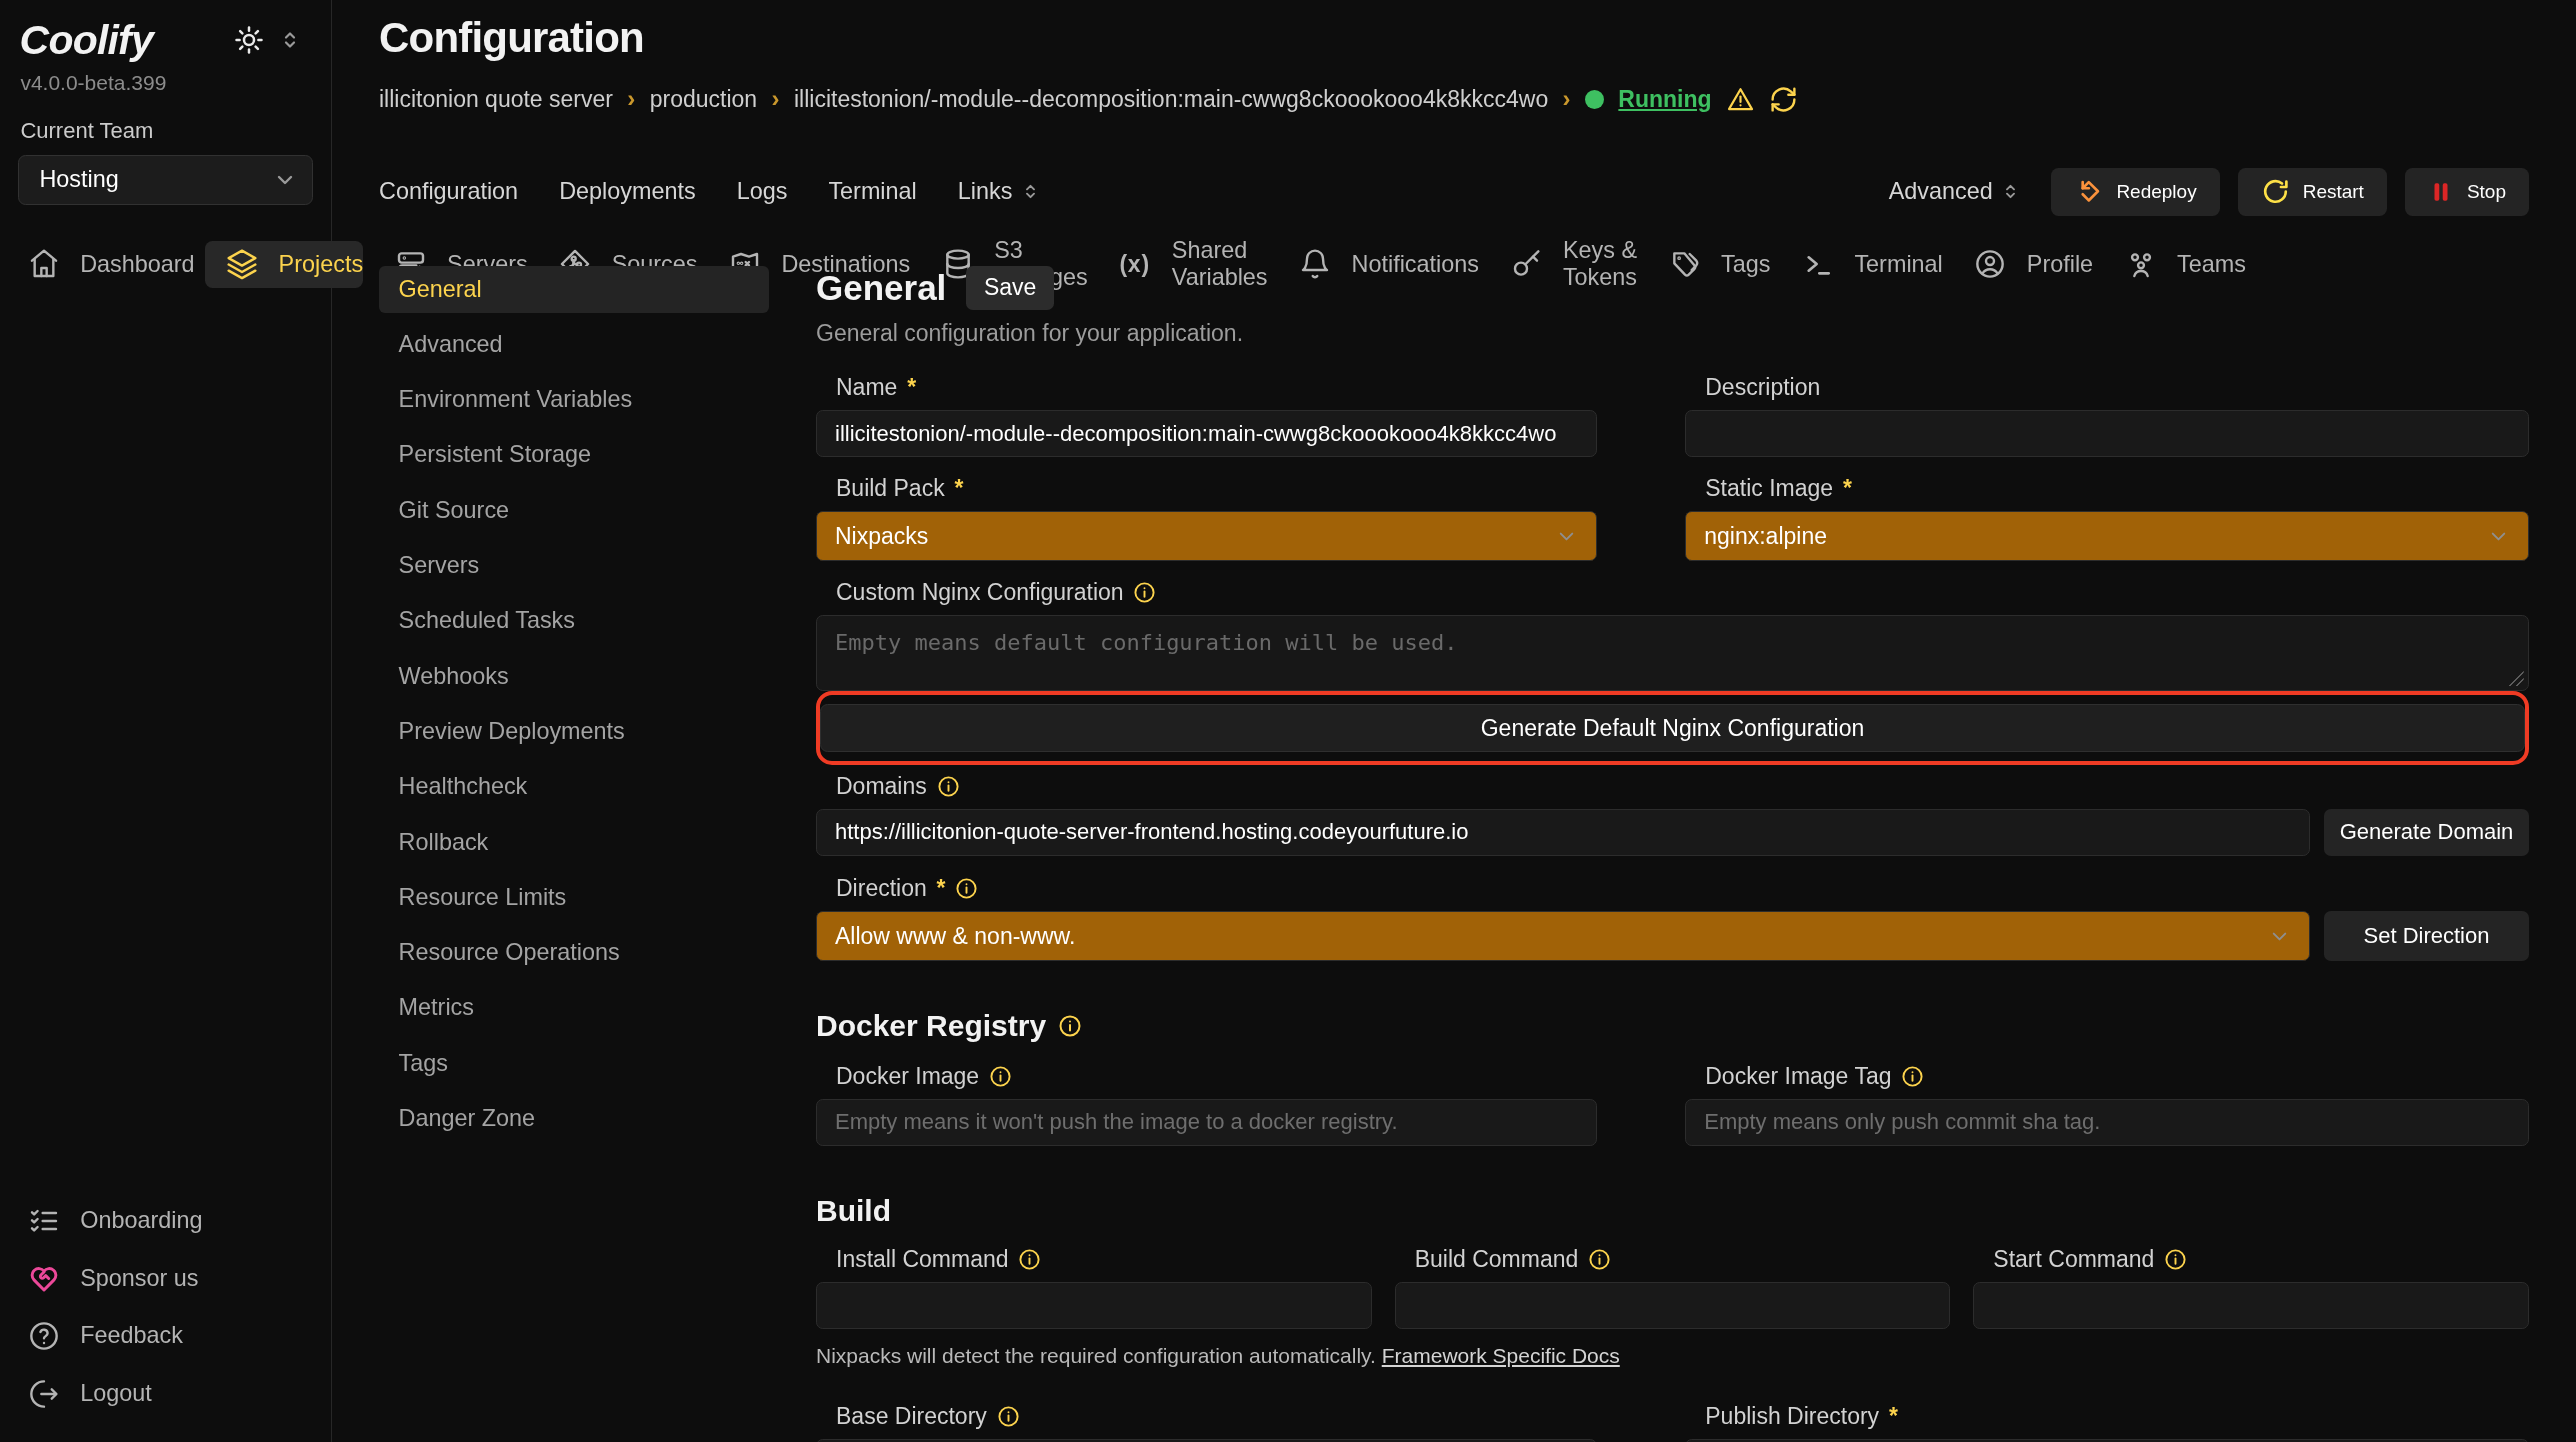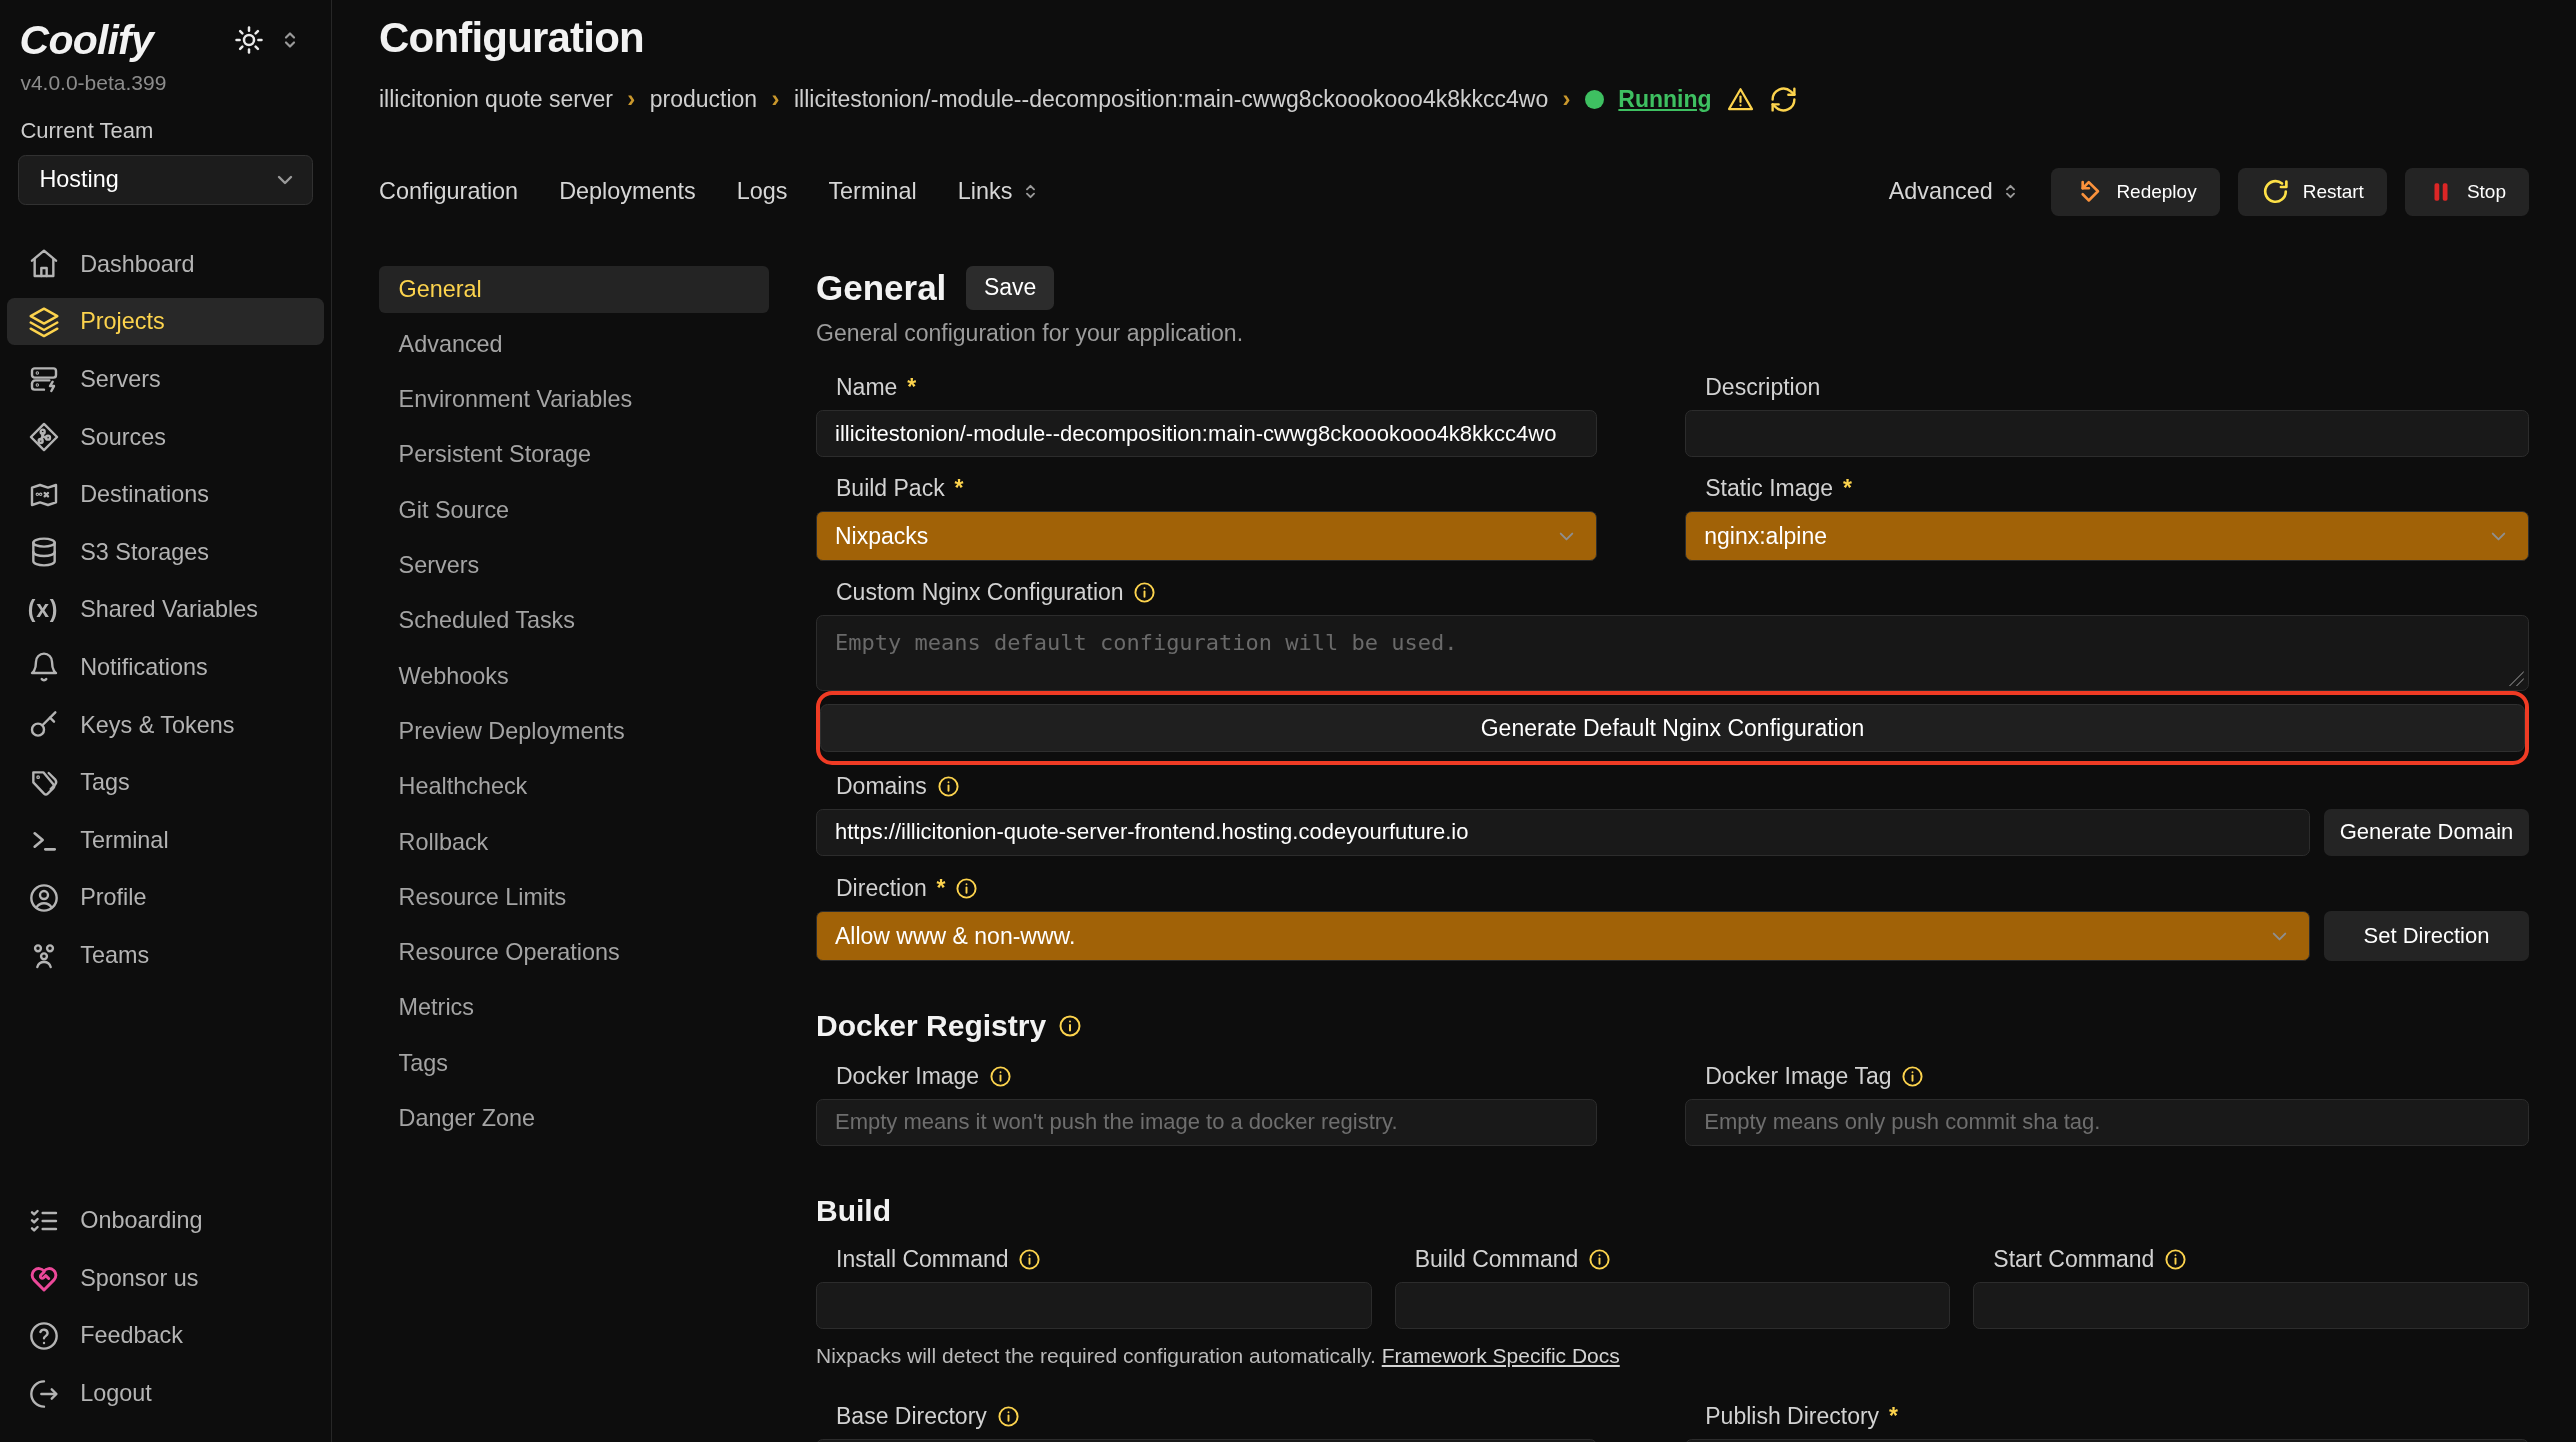--- a/index.html
+++ b/index.html
@@ -24,21 +24,21 @@
   .theme-ctl { display:flex; align-items:center; gap:13.6px; color:#e9e9e9; }
   .theme-ctl .chev { color:#9a9a9a; }
   .version { padding-left:20.4px; color:#8c8c8c; font-size:21px; margin-top:7.6px; }
   .team-label { padding-left:20.4px; margin-top:23px; font-size:22px; color:#cbcbcb; }
   .team-select {
     margin:10.6px 18px 0; height:50px; background:#1c1c1c;
     border:1.5px solid #313131; border-radius:7.6px;
     display:flex; align-items:center; justify-content:space-between;
     padding:0 15px 0 20.4px; font-size:23.4px; color:#fff; cursor:pointer;
   }
-  .nav { margin-top:36px; display:flex; flex-direction:column; gap:10.6px; padding:0 6.8px; }
+  .nav { margin-top:36px; display:flex; flex-direction:row; gap:10.6px; padding:0 6.8px; }
   .nav-item {
     display:flex; align-items:center; gap:20.4px; height:47px;
     padding-left:21px; border-radius:7.6px; color:#b4b4b4; font-size:23.4px; cursor:pointer;
   }
   .nav-item .icn { width:32px; min-width:32px; height:32px; }
   .nav-item.active { background:#282828; color:#fcd34d; }
   .nav-item .txt-icon { font-weight:700; font-size:23px; letter-spacing:0.8px; }
   .sponsor-icn { color:#ec4899; }
   .side-footer { margin-top:auto; display:flex; flex-direction:column; gap:10.6px; padding:0 6.8px; }
 

